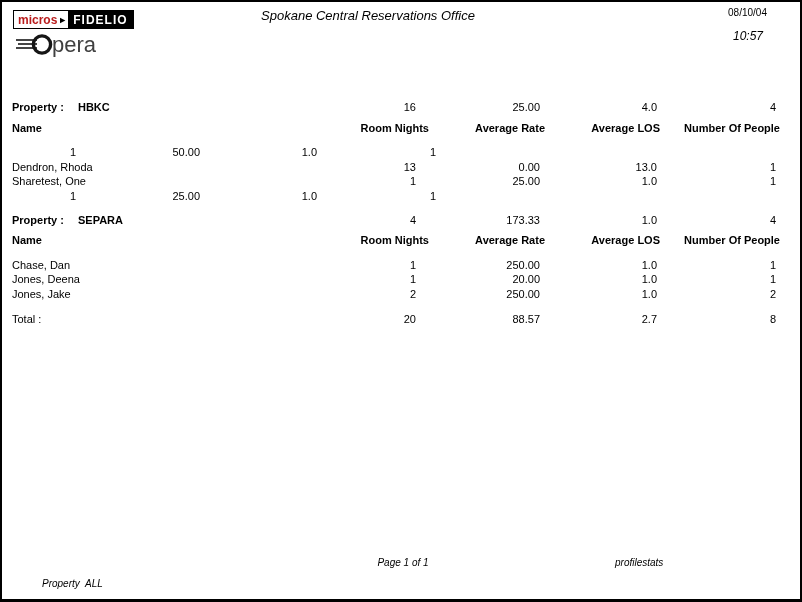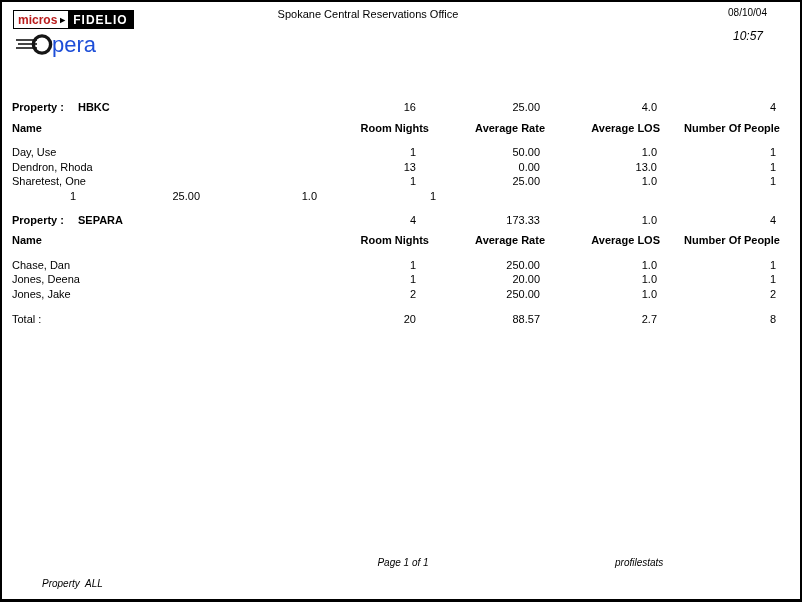--- a/index.html
+++ b/index.html
@@ -39,27 +39,27 @@
     font-weight: bold; font-size: 12px; letter-spacing: 1px;
     padding: 0 5px;
   }
 
   .logo-opera {
     position: absolute; left: 13px; top: 29px;
     display: flex; align-items: center; height: 28px;
   }
   .logo-opera svg { display: block; }
   .logo-opera .opera-text {
-    font-size: 22px; color: #1d4ed8; letter-spacing: 0px;
+    font-size: 22px; color: #404040; letter-spacing: 0px;
     margin-left: -3px; font-weight: 500;
   }
 
   .office-name {
     position: absolute; left: 0; top: 6px; width: 732px;
-    text-align: center; font-size: 11px;
+    text-align: center; font-style: italic; font-size: 13px;
   }
   .report-title {
     position: absolute; left: 0; top: 41px; width: 732px;
     text-align: center; font-weight: bold; font-size: 13.5px;
   }
   .run-date {
     position: absolute; top: 5px; right: 33px;
     font-size: 10px;
   }
   .run-time {
@@ -152,21 +152,20 @@
 
     <div class="trow header-row">
       <div class="c-name">Name</div>
       <div class="c-rn">Room Nights</div>
       <div class="c-rate">Average Rate</div>
       <div class="c-los">Average LOS</div>
       <div class="c-ppl">Number Of People</div>
     </div>
 
     <div class="trow values">
-      <div class="c-name">Day, Use</div>
       <div class="c-rn">1</div>
       <div class="c-rate">50.00</div>
       <div class="c-los">1.0</div>
       <div class="c-ppl">1</div>
     </div>
     <div class="trow values">
       <div class="c-name">Dendron, Rhoda</div>
       <div class="c-rn">13</div>
       <div class="c-rate">0.00</div>
       <div class="c-los">13.0</div>

